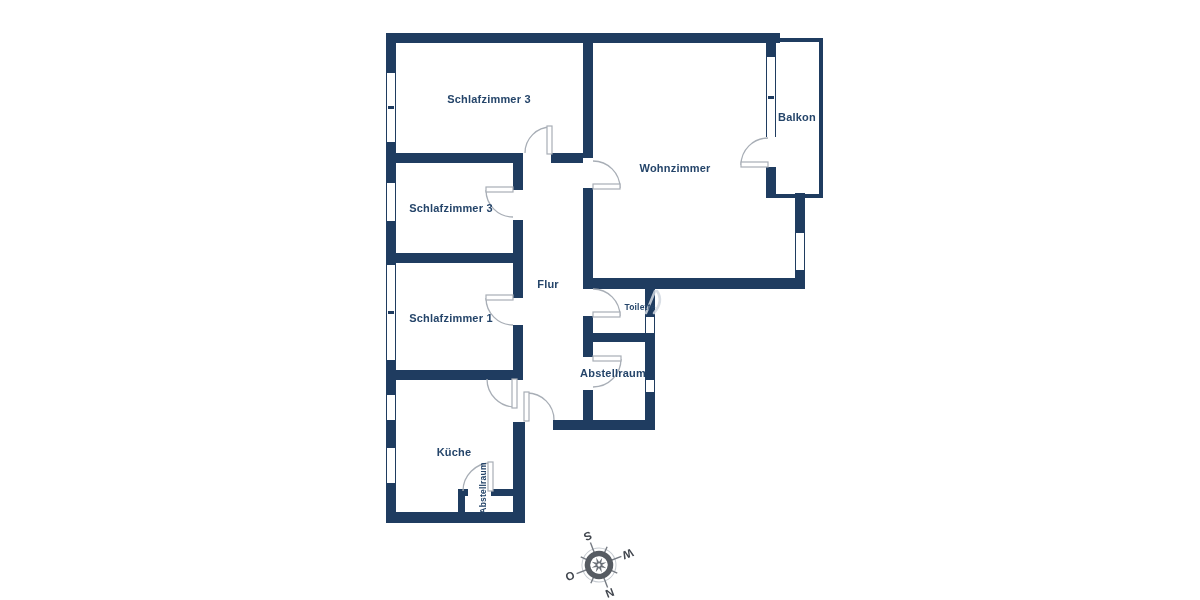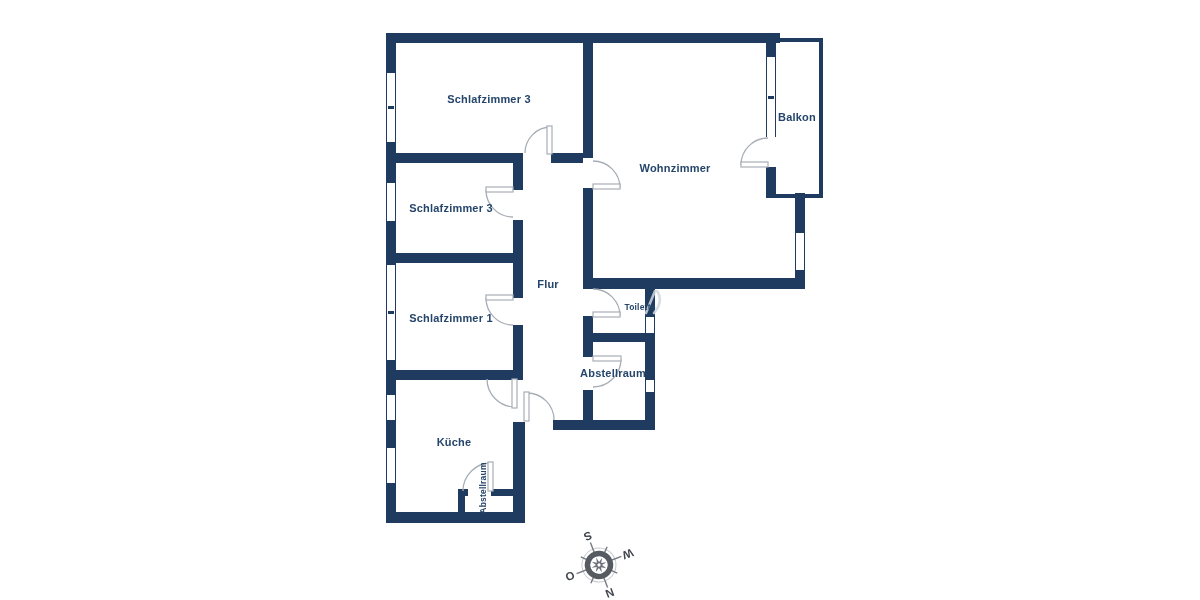--- a/index.html
+++ b/index.html
@@ -143,21 +143,21 @@
   </svg>
 
   <div class="room-label" style="left:489px;top:99px">Schlafzimmer 3</div>
   <div class="room-label" style="left:451px;top:208px">Schlafzimmer 3</div>
   <div class="room-label" style="left:451px;top:318px">Schlafzimmer 1</div>
   <div class="room-label" style="left:675px;top:168px">Wohnzimmer</div>
   <div class="room-label" style="left:797px;top:117px">Balkon</div>
   <div class="room-label" style="left:548px;top:284px">Flur</div>
   <div class="room-label small" style="left:640px;top:307px">Toilette</div>
   <div class="room-label" style="left:613px;top:373px">Abstellraum</div>
-  <div class="room-label" style="left:454px;top:442px">Küche</div>
+  <div class="room-label" style="left:454px;top:452px">Küche</div>
   <div class="room-label small rot" style="left:483px;top:488px">Abstellraum</div>
 
   <svg class="compass" width="120" height="120" viewBox="-60 -60 120 120" style="left:539px;top:505px">
     <g id="compass-group" transform="rotate(159)">
       <circle class="c-outer" r="17"></circle>
       <line class="c-spoke" y1="-9" y2="-24" transform="rotate(0)"></line>
       <line class="c-spoke" y1="-9" y2="-24" transform="rotate(90)"></line>
       <line class="c-spoke" y1="-9" y2="-24" transform="rotate(180)"></line>
       <line class="c-spoke" y1="-9" y2="-24" transform="rotate(270)"></line>
       <line class="c-spoke" y1="-9" y2="-20" transform="rotate(45)"></line>

